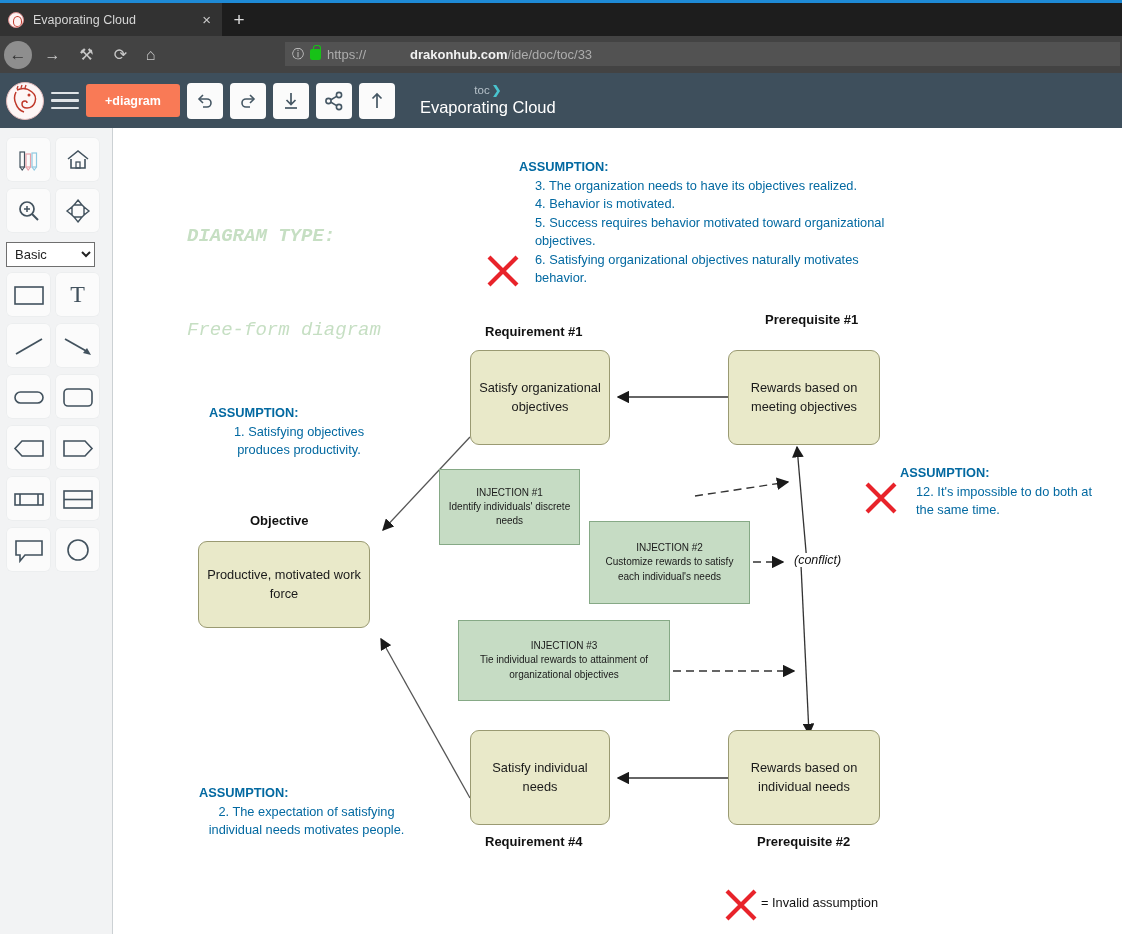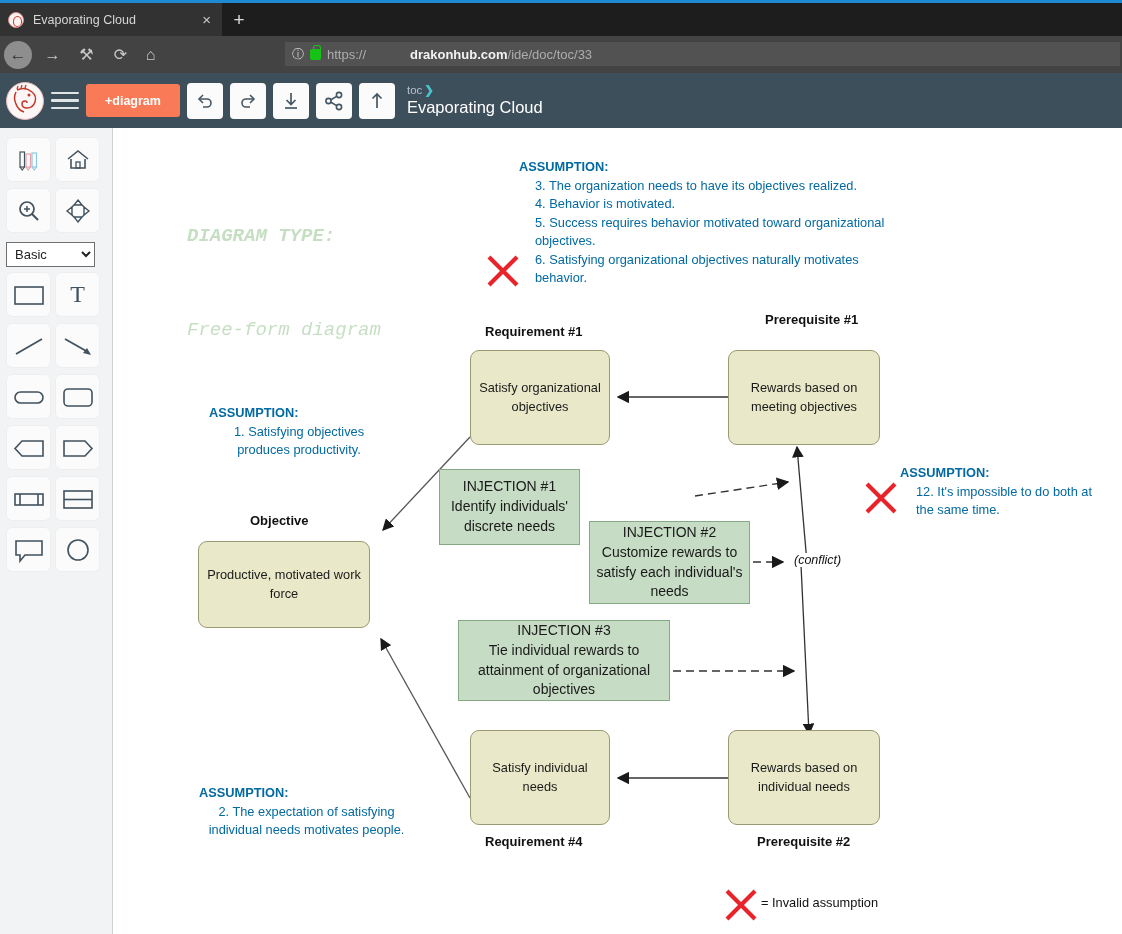--- a/index.html
+++ b/index.html
@@ -78,21 +78,21 @@
   .btn-diagram {
     height:33px; padding:0 19px; background:#f97a56; color:#fff; border:none;
     border-radius:3px; font-size:12.5px; font-family:inherit; cursor:pointer;
     font-weight:bold;
   }
   .tbtn {
     width:36px; height:36px; background:#fbfbfb; border-radius:4px;
     display:flex; align-items:center; justify-content:center; cursor:pointer;
     color:#3e4f5c; flex:0 0 auto;
   }
-  .crumbs { margin-left:5px; line-height:1.15; }
+  .crumbs { margin-left:18px; line-height:1.15;text-align:center; }
   .crumbs .c-top { font-size:11.5px; color:#b5c0c8; }
   .crumbs .c-top .chev { color:#49c4cf; font-weight:bold; margin-left:2px; }
   .crumbs .c-title { font-size:16.5px; color:#ffffff; }
 
   
   .palette {
     position:absolute; top:128px; left:0; width:113px; height:806px;
     background:#f2f3f4; border-right:1px solid #ccd1d4;
     padding:6px 0 0 0;
   }
@@ -134,21 +134,21 @@
   .dtype .l2 { font-style:italic; }
 
   .node {
     position:absolute; border:1px solid #9a9a72; background:#e9e9c9;
     border-radius:9px; display:flex; align-items:center; justify-content:center;
     text-align:center; font-size:12.8px; color:#1a1a1a; line-height:1.42; padding:4px 8px;
   }
   .inj {
     position:absolute; border:1px solid #86a986; background:#c6dcc4;
     border-radius:0; display:flex; align-items:center; justify-content:center;
-    text-align:center; font-size:14px; color:#1a1a1a; line-height:1.42; padding:4px 6px;
+    text-align:center; font-size:10px; color:#1a1a1a; line-height:1.42; padding:4px 6px;
   }
   .caption { position:absolute; font-size:13px; font-weight:bold; color:#111; white-space:nowrap; }
   .note { position:absolute; font-size:12.8px; color:#0369a1; line-height:1.45; }
   .note .hd { font-weight:bold; display:block; }
   .note .bd { display:block; padding-left:16px; }
   .note.ctr .bd { text-align:center; padding-left:0; }
   .conflict {
     position:absolute; background:#fff; font-size:12.5px; font-style:italic;
     color:#111; padding:0 2px; white-space:nowrap;
   }

